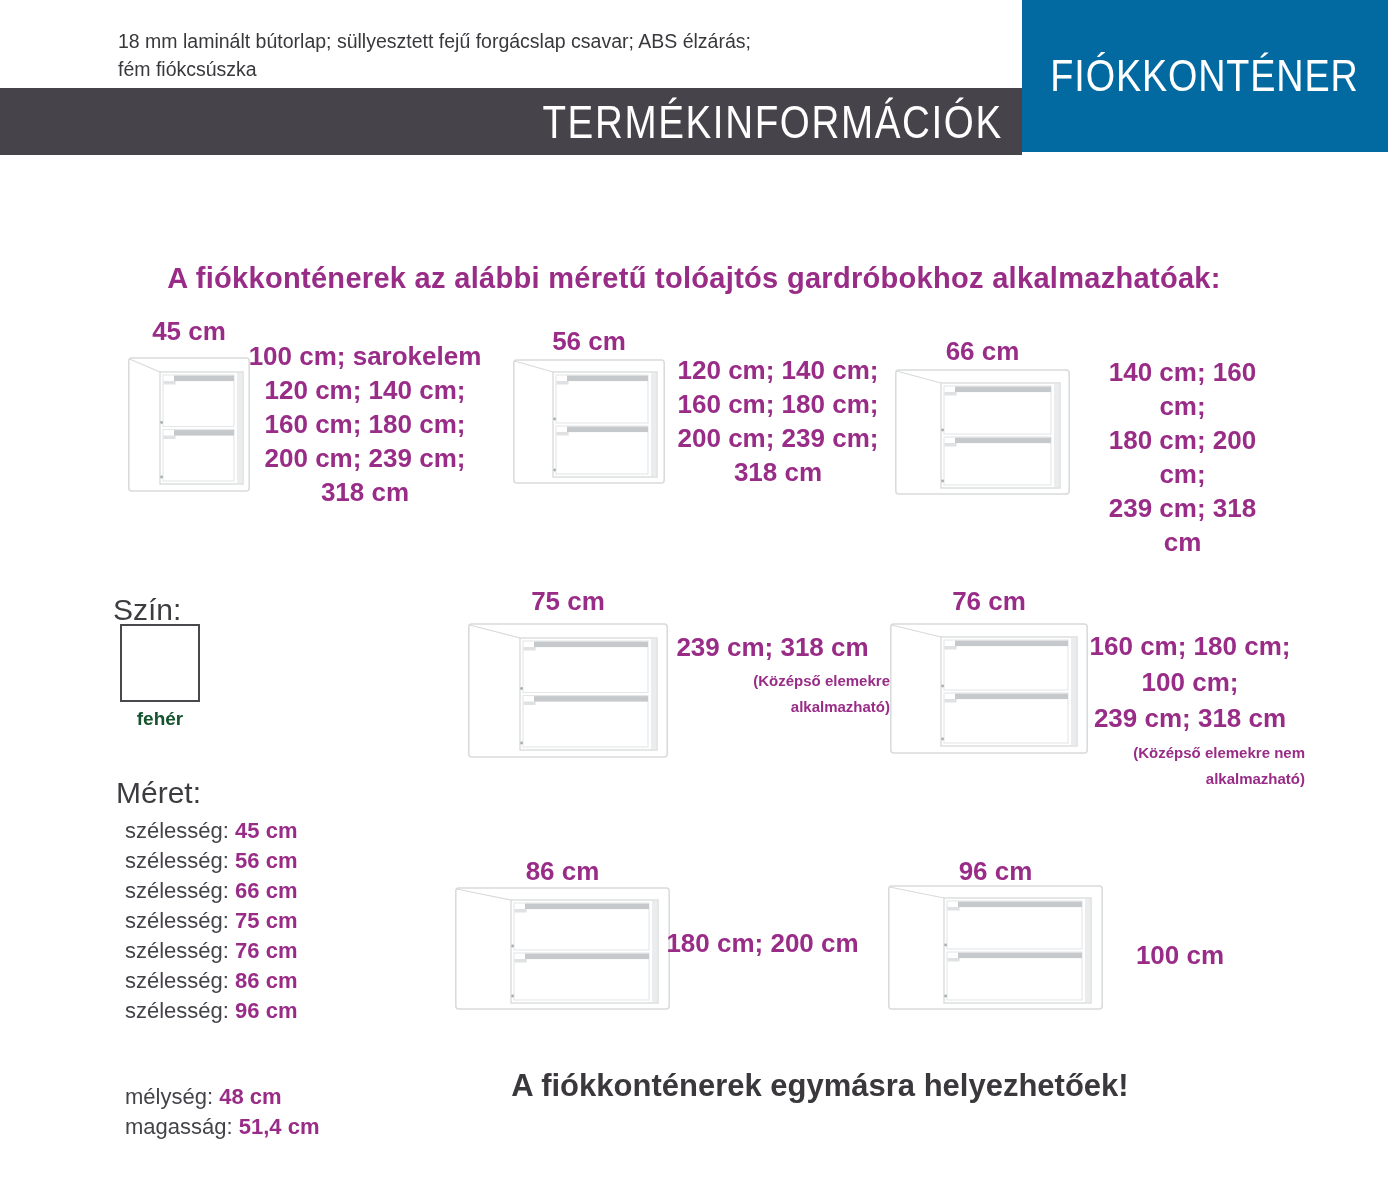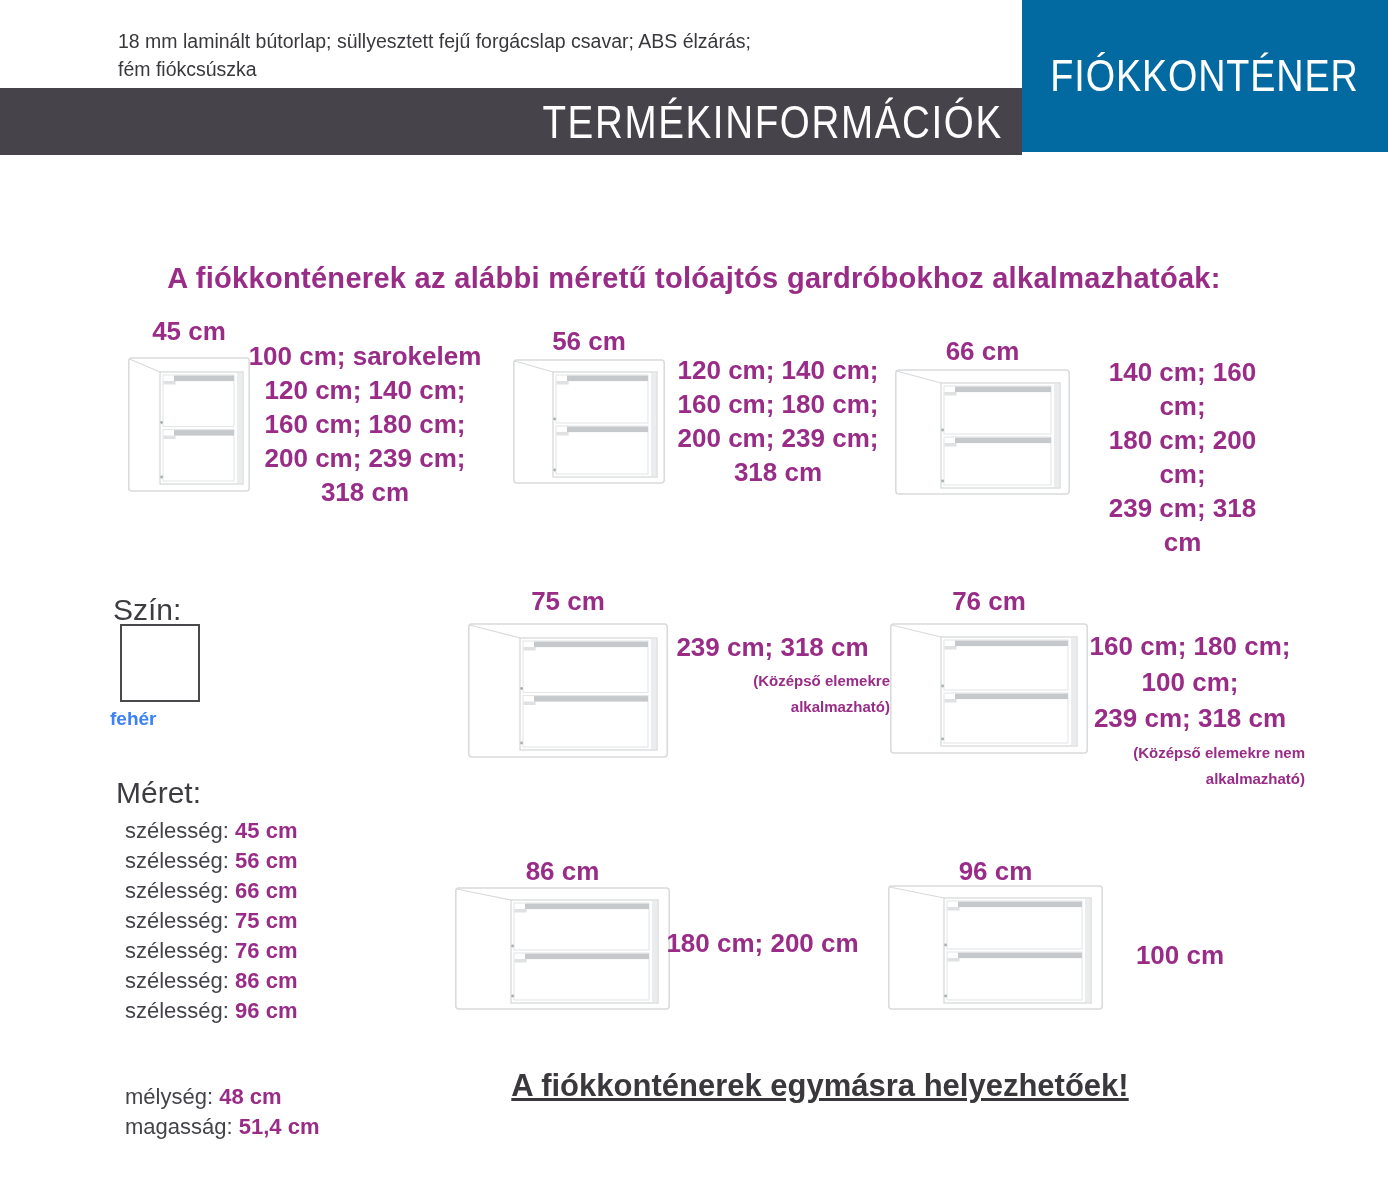--- a/index.html
+++ b/index.html
@@ -43,28 +43,28 @@
 
   
   .w-label { color:#992c87; font-size:26px; font-weight:600; text-align:center; }
   .sizes   { color:#992c87; font-size:26px; font-weight:600; text-align:center; line-height:34px; }
   .note    { color:#992c87; font-size:15px; font-weight:600; text-align:right; line-height:26px; }
   .heading { color:#3e3c40; font-size:30px; font-weight:500; }
   .dim-line{ color:#454349; font-size:22px; font-weight:500; line-height:30px; white-space:nowrap; }
   .dim-line b { color:#992c87; font-weight:600; }
   .footer-note {
     left:420px; top:1068px; width:800px; text-align:center;
-    color:#3a383c; font-size:31px; font-weight:600;text-decoration:underline;
+    color:#3a383c; font-size:31px; font-weight:600;
   }
 
   
   .swatch { left:120px; top:624px; width:80px; height:78px;
             background:#ffffff; border:2px solid #4a484d; }
-  .swatch-label { left:110px; top:708px; width:100px; text-align:left;
-                  color:#3b82f6; font-size:19px; font-weight:600; }
+  .swatch-label { left:110px; top:708px; width:100px; text-align:center;
+                  color:#14532d; font-size:19px; font-weight:600; }
 
   svg.cabinet { display:block; }
 </style>
 </head>
 <body>
 
 <div id="page">
 
   <div class="abs info-text">
     <div>18 mm laminált bútorlap; süllyesztett fejű forgácslap csavar; ABS élzárás;</div>

